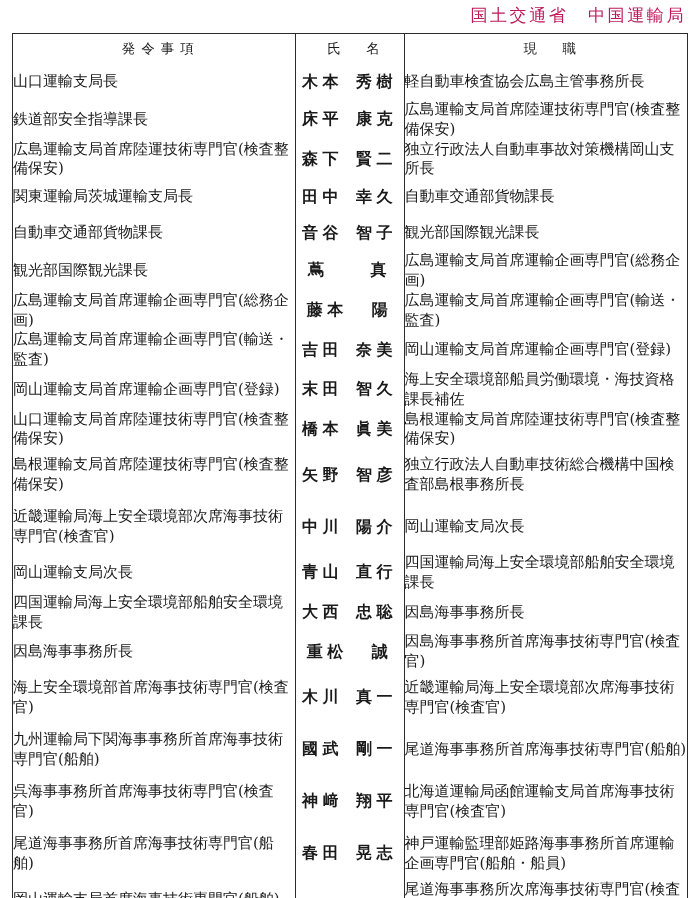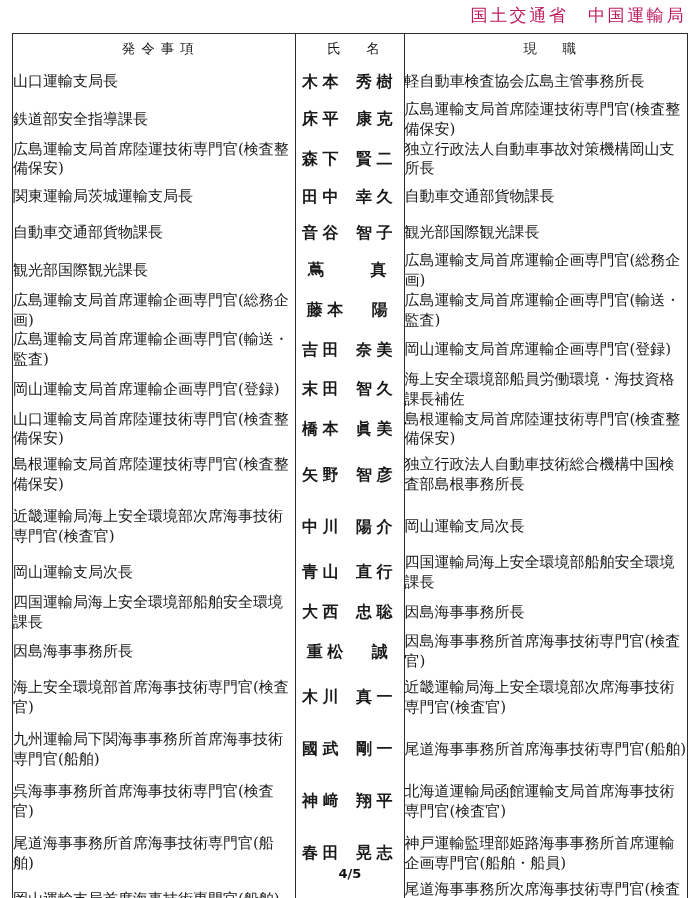--- a/index.html
+++ b/index.html
@@ -304,15 +304,14 @@
           </tr>
           <tr class="row-1">
             <td class="order">岡山運輸支局首席海事技術専門官(船舶)</td>
             <td class="name sep-l"></td>
             <td class="post sep-l">尾道海事事務所次席海事技術専門官(検査官)</td>
           </tr>
         </tbody>
     </table>
   </div>
 
-  <div class="page-number">4/5</div>
 
 </div>
 
 </body></html>

